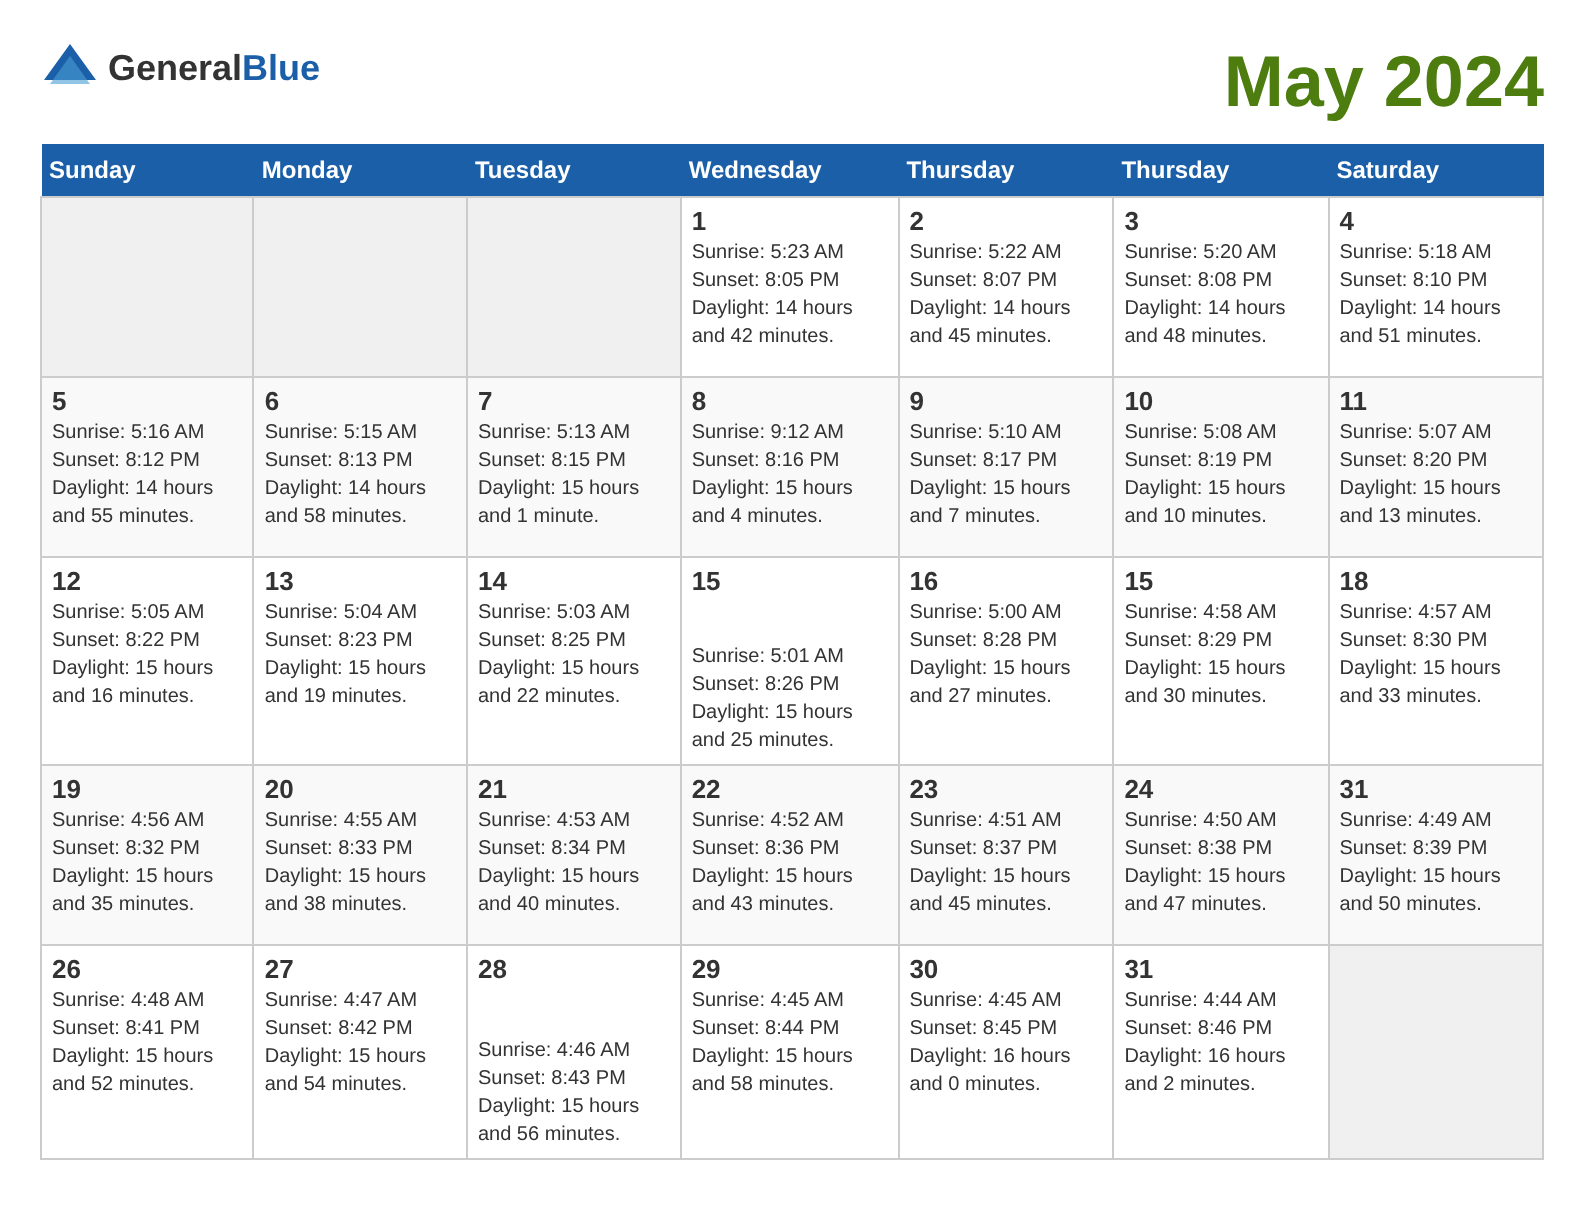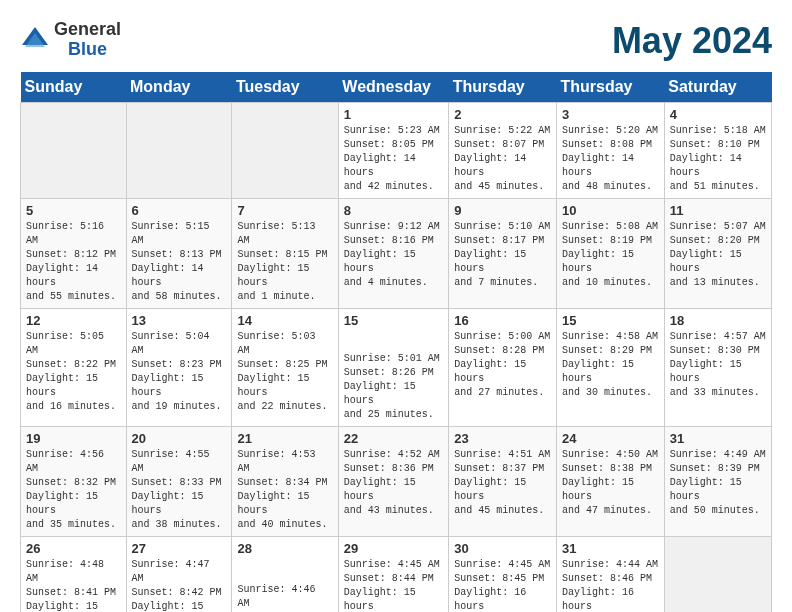--- a/index.html
+++ b/index.html
@@ -15,23 +15,21 @@
       justify-content: space-between;
       align-items: flex-start;
       margin-bottom: 10px;
     }
     .logo {
       display: flex;
       align-items: center;
     }
     .logo-text {
       display: flex;
-      flex-direction: column;
       line-height: 1.1;
-      align-items: center;
     }
     .logo-general {
       font-size: 18px;
       font-weight: bold;
       color: #333;
     }
     .logo-blue {
       font-size: 18px;
       font-weight: bold;
       color: #1a5fa8;
@@ -40,37 +38,37 @@
       width: 30px;
       height: 30px;
       margin-right: 4px;
     }
     .title-area {
       text-align: right;
     }
     .month-year {
       font-size: 36px;
       font-weight: bold;
-      color: #0c4a6e;
+      color: #4d7c0f;
     }
     .location {
       font-size: 14px;
       color: #555;
     }
     table {
       width: 100%;
       border-collapse: collapse;
       font-size: 11px;
     }
     th {
       background-color: #1a5fa8;
       color: #fff;
       padding: 6px 4px;
       text-align: left;
-      font-size: 16px;
+      font-size: 12px;
       font-weight: bold;
     }
     td {
       border: 1px solid #ccc;
       vertical-align: top;
       padding: 4px 5px;
       width: 113px;
       min-height: 80px;
       height: 90px;
     }
@@ -78,21 +76,20 @@
       font-size: 13px;
       font-weight: bold;
       color: #333;
       display: block;
       margin-bottom: 2px;
     }
     .day-info {
       font-size: 10px;
       color: #333;
       line-height: 1.4;
-      font-family: Liberation Mono, monospace;
     }
     tr:nth-child(even) td {
       background-color: #f9f9f9;
     }
     tr:nth-child(odd) td {
       background-color: #fff;
     }
     thead tr th {
       background-color: #1a5fa8;
     }

